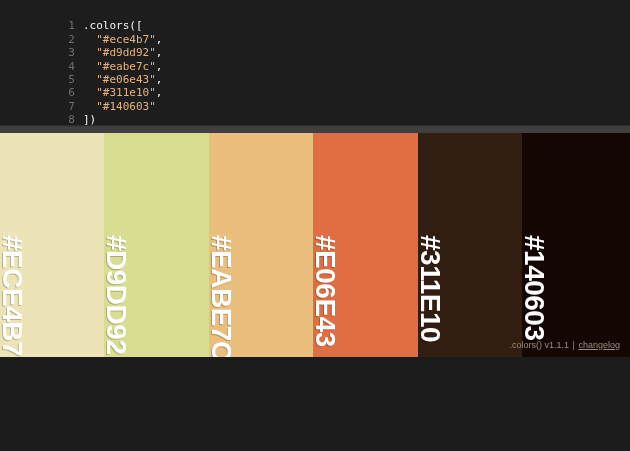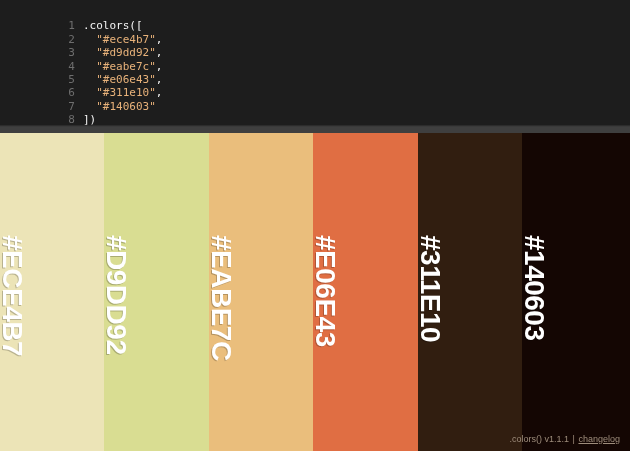--- a/index.html
+++ b/index.html
@@ -8,21 +8,21 @@
     padding: 0;
     background: #1b1b1b;
   }
   body {
     font-family: "Liberation Sans", sans-serif;
   }
 
   .app {
     position: relative;
     width: 630px;
-    height: 451px;
+    height: 357px;
     overflow: hidden;
     background: #7f1d1d;
   }
 
   
   .editor {
     position: absolute;
     left: 0;
     top: 0;
     width: 630px;

